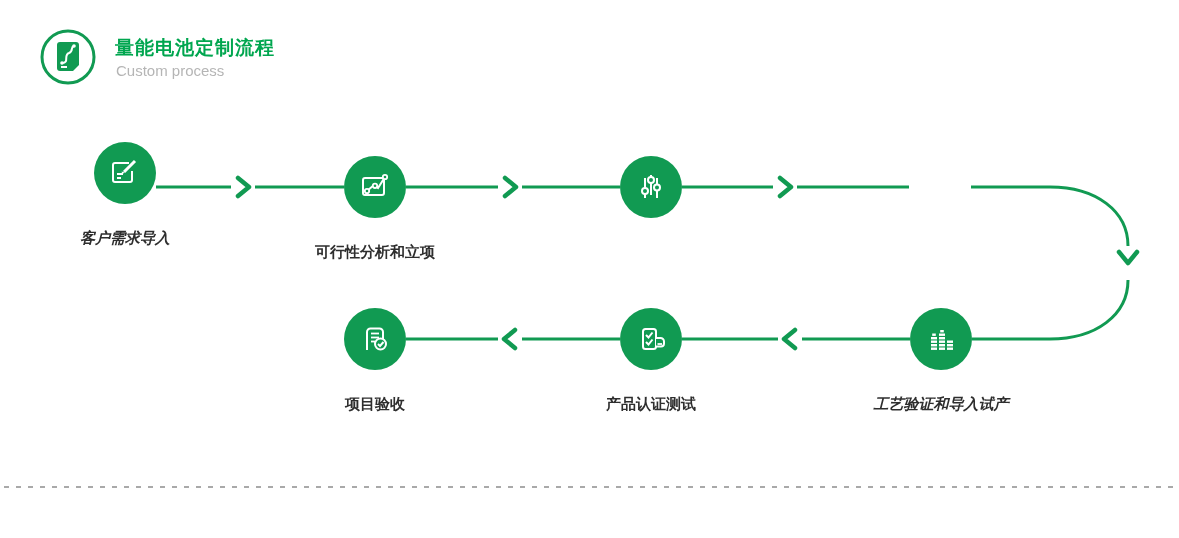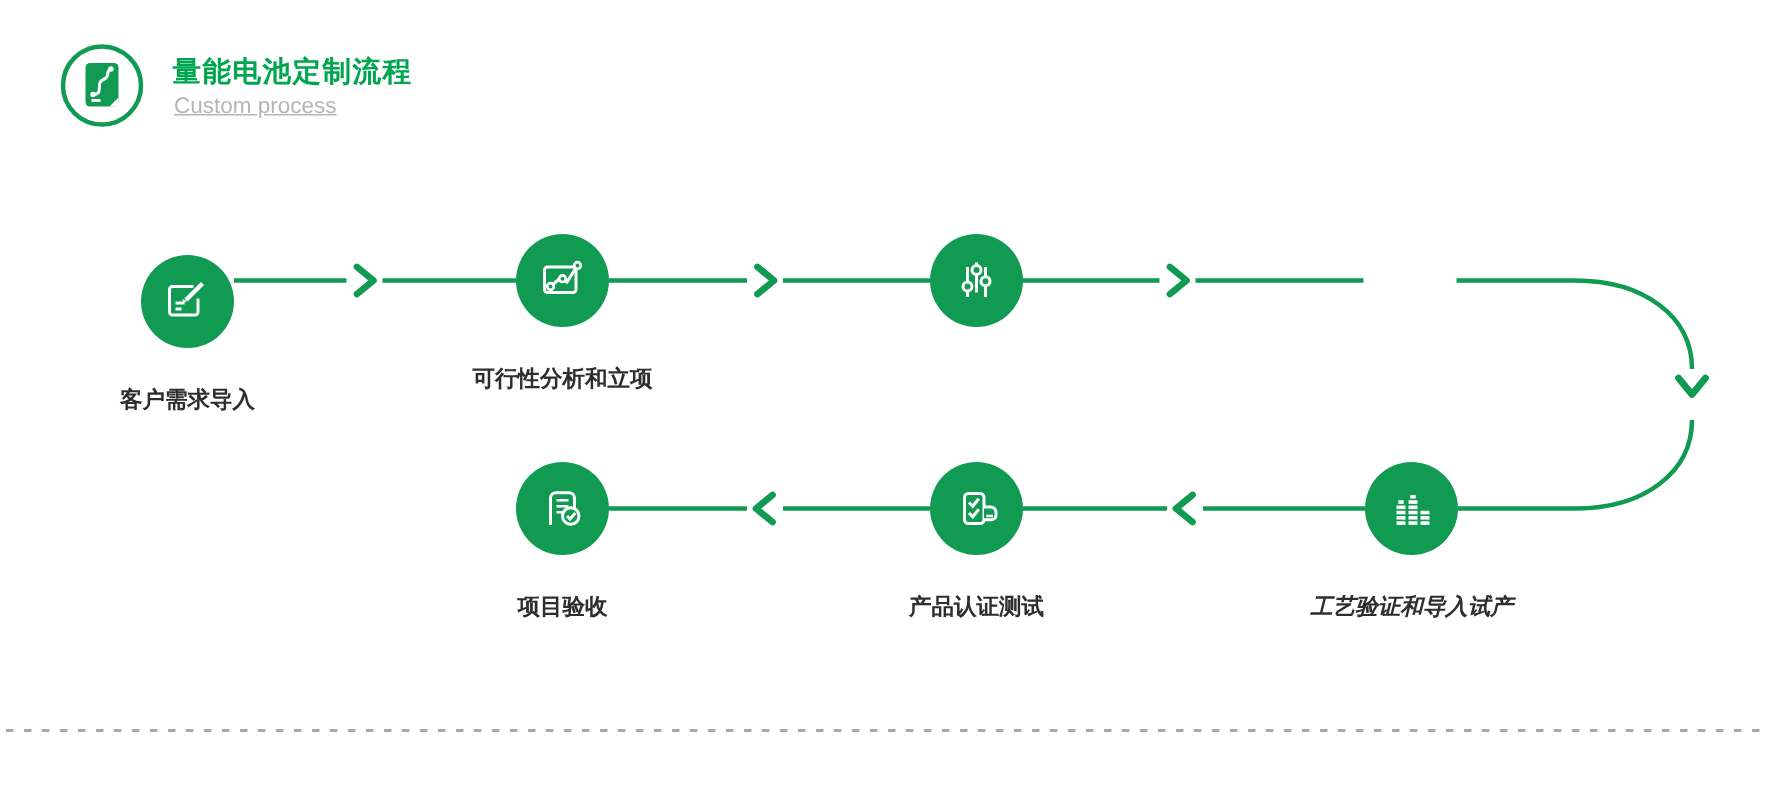--- a/index.html
+++ b/index.html
@@ -8,30 +8,30 @@
     --label:#2e2e2e;
     --sub:#b5b5b5;
   }
   *{box-sizing:border-box;}
   body{margin:0;background:#ffffff;font-family:"Liberation Sans","DejaVu Sans",sans-serif;}
   .page{position:relative;width:1179px;height:538px;background:#fff;overflow:hidden;padding-left:12px;}
 
   
   .hdr-badge{position:absolute;left:39px;top:28px;width:58px;height:58px;}
   .hdr-title{position:absolute;left:115px;top:35px;font-size:19px;font-weight:bold;color:var(--title-green);letter-spacing:1px;}
-  .hdr-sub{position:absolute;left:116px;top:62px;font-size:15px;color:var(--sub);text-decoration:underline;}
+  .hdr-sub{position:absolute;left:116px;top:62px;font-size:15px;color:var(--sub);}
 
   
   .wires{position:absolute;left:0;top:0;width:1179px;height:538px;pointer-events:none;}
 
   
   .step{position:absolute;width:220px;display:flex;flex-direction:column;align-items:center;}
   .circle{width:62px;height:62px;border-radius:50%;background:var(--green);display:flex;align-items:center;justify-content:center;flex:0 0 auto;}
   .step-label{margin-top:25px;font-size:15px;font-weight:bold;color:var(--label);white-space:nowrap;}
-  .st1{left:15px;top:170px;}
+  .st1{left:15px;top:142px;font-style:italic;}
   .st2{left:265px;top:156px;}
   .st3{left:541px;top:156px;}
   .st4{left:830px;top:156px;}
   .st5{left:831px;top:308px;font-style:italic;}
   .st6{left:541px;top:308px;}
   .st7{left:265px;top:308px;}
   .icon-svg{display:block;}
 </style>
 </head>
 <body>

